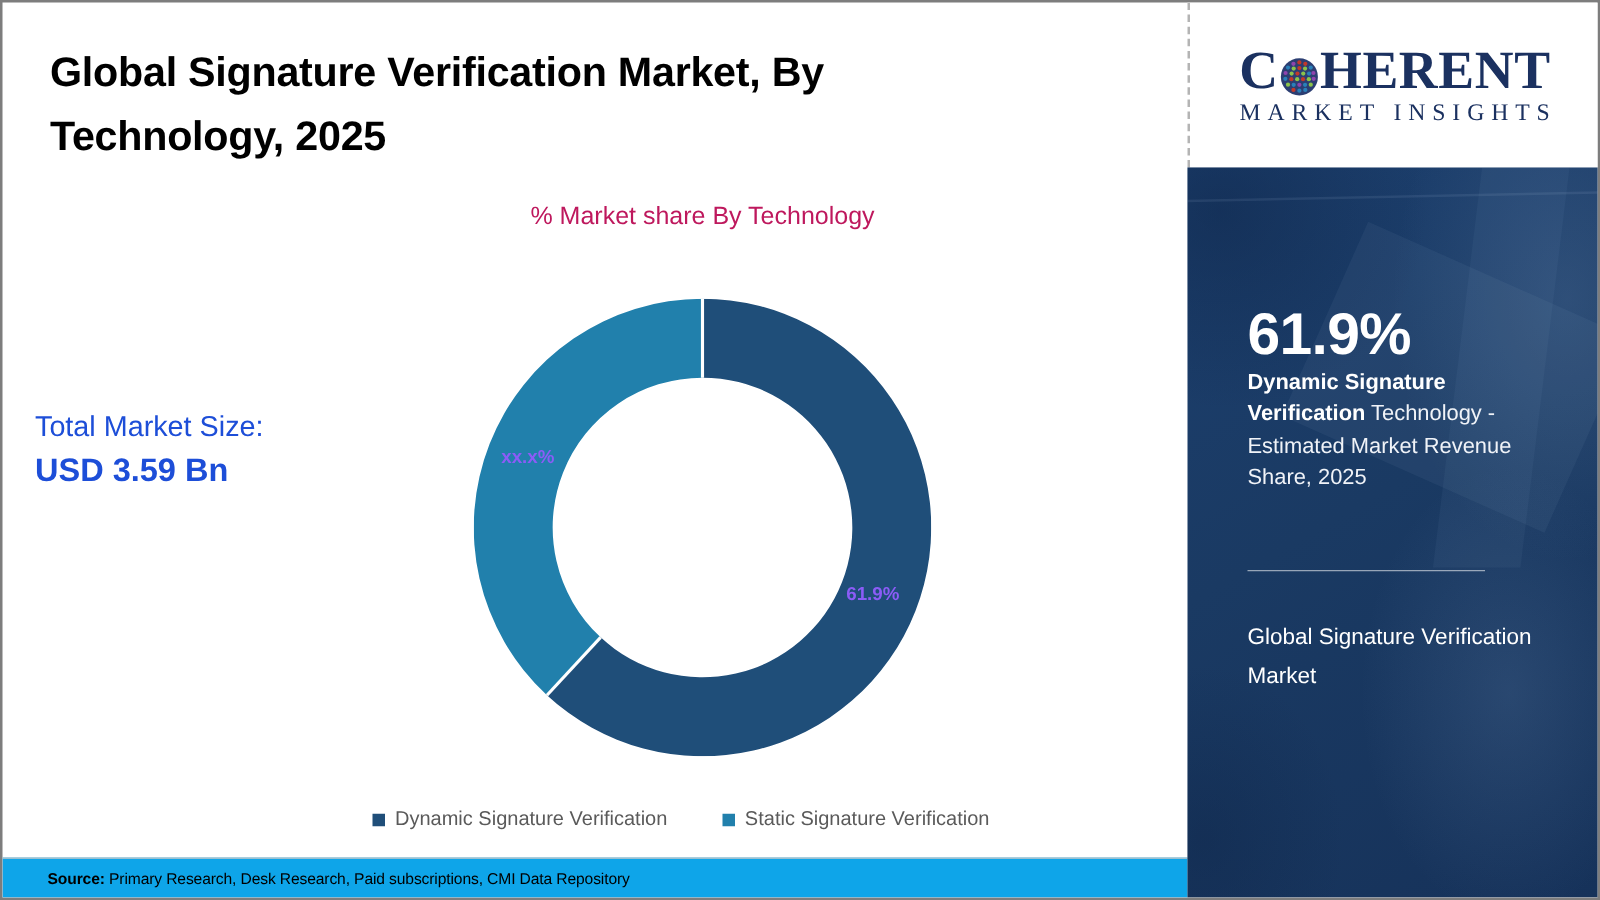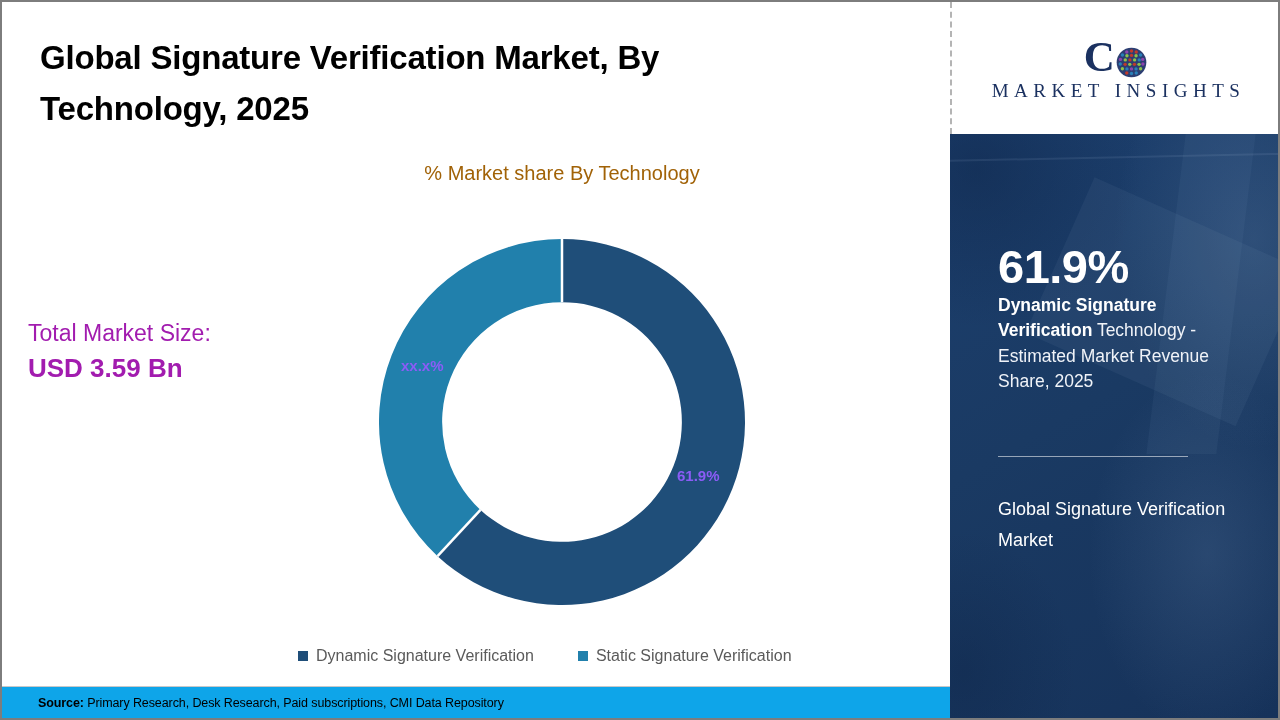--- a/index.html
+++ b/index.html
@@ -41,28 +41,28 @@
     letter-spacing: -0.2px;
   }
 
   .chart-subtitle {
     position: absolute;
     left: 300px;
     top: 160px;
     width: 520px;
     text-align: center;
     font-size: 20px;
-    color: #a16207;
+    color: #be185d;
   }
 
   .market-size {
     position: absolute;
     left: 26px;
-    top: 314px;
-    color: #a21caf;
+    top: 322px;
+    color: #1d4ed8;
   }
   .market-size .ms-label {
     display: block;
     font-size: 23px;
     line-height: 34px;
     font-weight: normal;
   }
   .market-size .ms-value {
     display: block;
     font-size: 26px;
@@ -329,20 +329,21 @@
               <circle cx="11.3" cy="22.6" r="1.75" fill="#2980b9"></circle>
               <circle cx="16" cy="22.6" r="1.75" fill="#8e44ad"></circle>
               <circle cx="20.7" cy="22.6" r="1.75" fill="#2980b9"></circle>
               <circle cx="25.4" cy="22.4" r="1.75" fill="#8bc34a"></circle>
               <circle cx="11.1" cy="26.8" r="1.75" fill="#c0392b"></circle>
               <circle cx="16" cy="27.4" r="1.75" fill="#2980b9"></circle>
               <circle cx="20.9" cy="26.8" r="1.75" fill="#2980b9"></circle>
             </g>
           </svg>
         </span>
+        <span>HERENT</span>
       </div>
       <div class="logo-sub">MARKET INSIGHTS</div>
     </div>
 
     <div class="navy-panel">
       <span class="panel-streak streak-a"></span>
       <span class="panel-streak streak-b"></span>
       <span class="panel-streak streak-c"></span>
 
       <div class="panel-stat">

